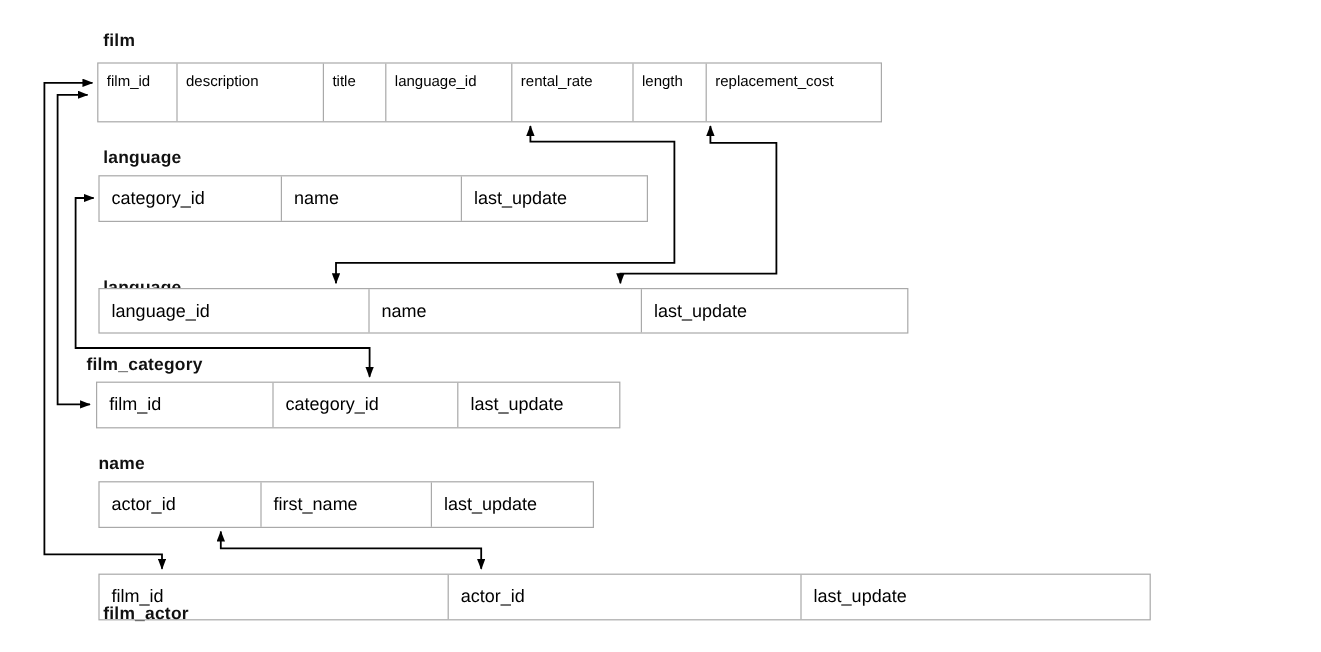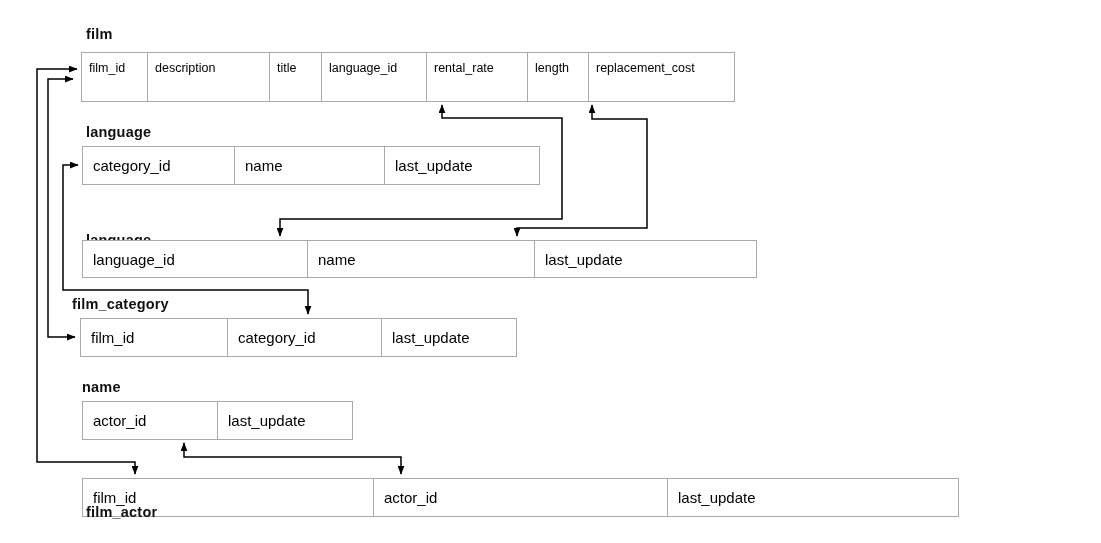--- a/index.html
+++ b/index.html
@@ -93,20 +93,21 @@
   <div class="tbl-title" style="left:48px;top:296px">film_category</div>
   <div class="tbl tbl-big" style="left:56px;top:318px;height:39px">
     <div class="cell" style="width:147px">film_id</div>
     <div class="cell" style="width:154px">category_id</div>
     <div class="cell" style="width:134px">last_update</div>
   </div>
 
   <div class="tbl-title" style="left:58px;top:379px">name</div>
   <div class="tbl tbl-big" style="left:58px;top:401px;height:39px">
     <div class="cell" style="width:135px">actor_id</div>
+    <div class="cell" style="width:142px">first_name</div>
     <div class="cell" style="width:134px">last_update</div>
   </div>
 
   <div class="tbl tbl-big" style="left:58px;top:478px;height:39px">
     <div class="cell" style="width:291px">film_id</div>
     <div class="cell" style="width:294px">actor_id</div>
     <div class="cell" style="width:290px">last_update</div>
   </div>
   <div class="tbl-title" style="left:62px;top:504px">film_actor</div>
 

